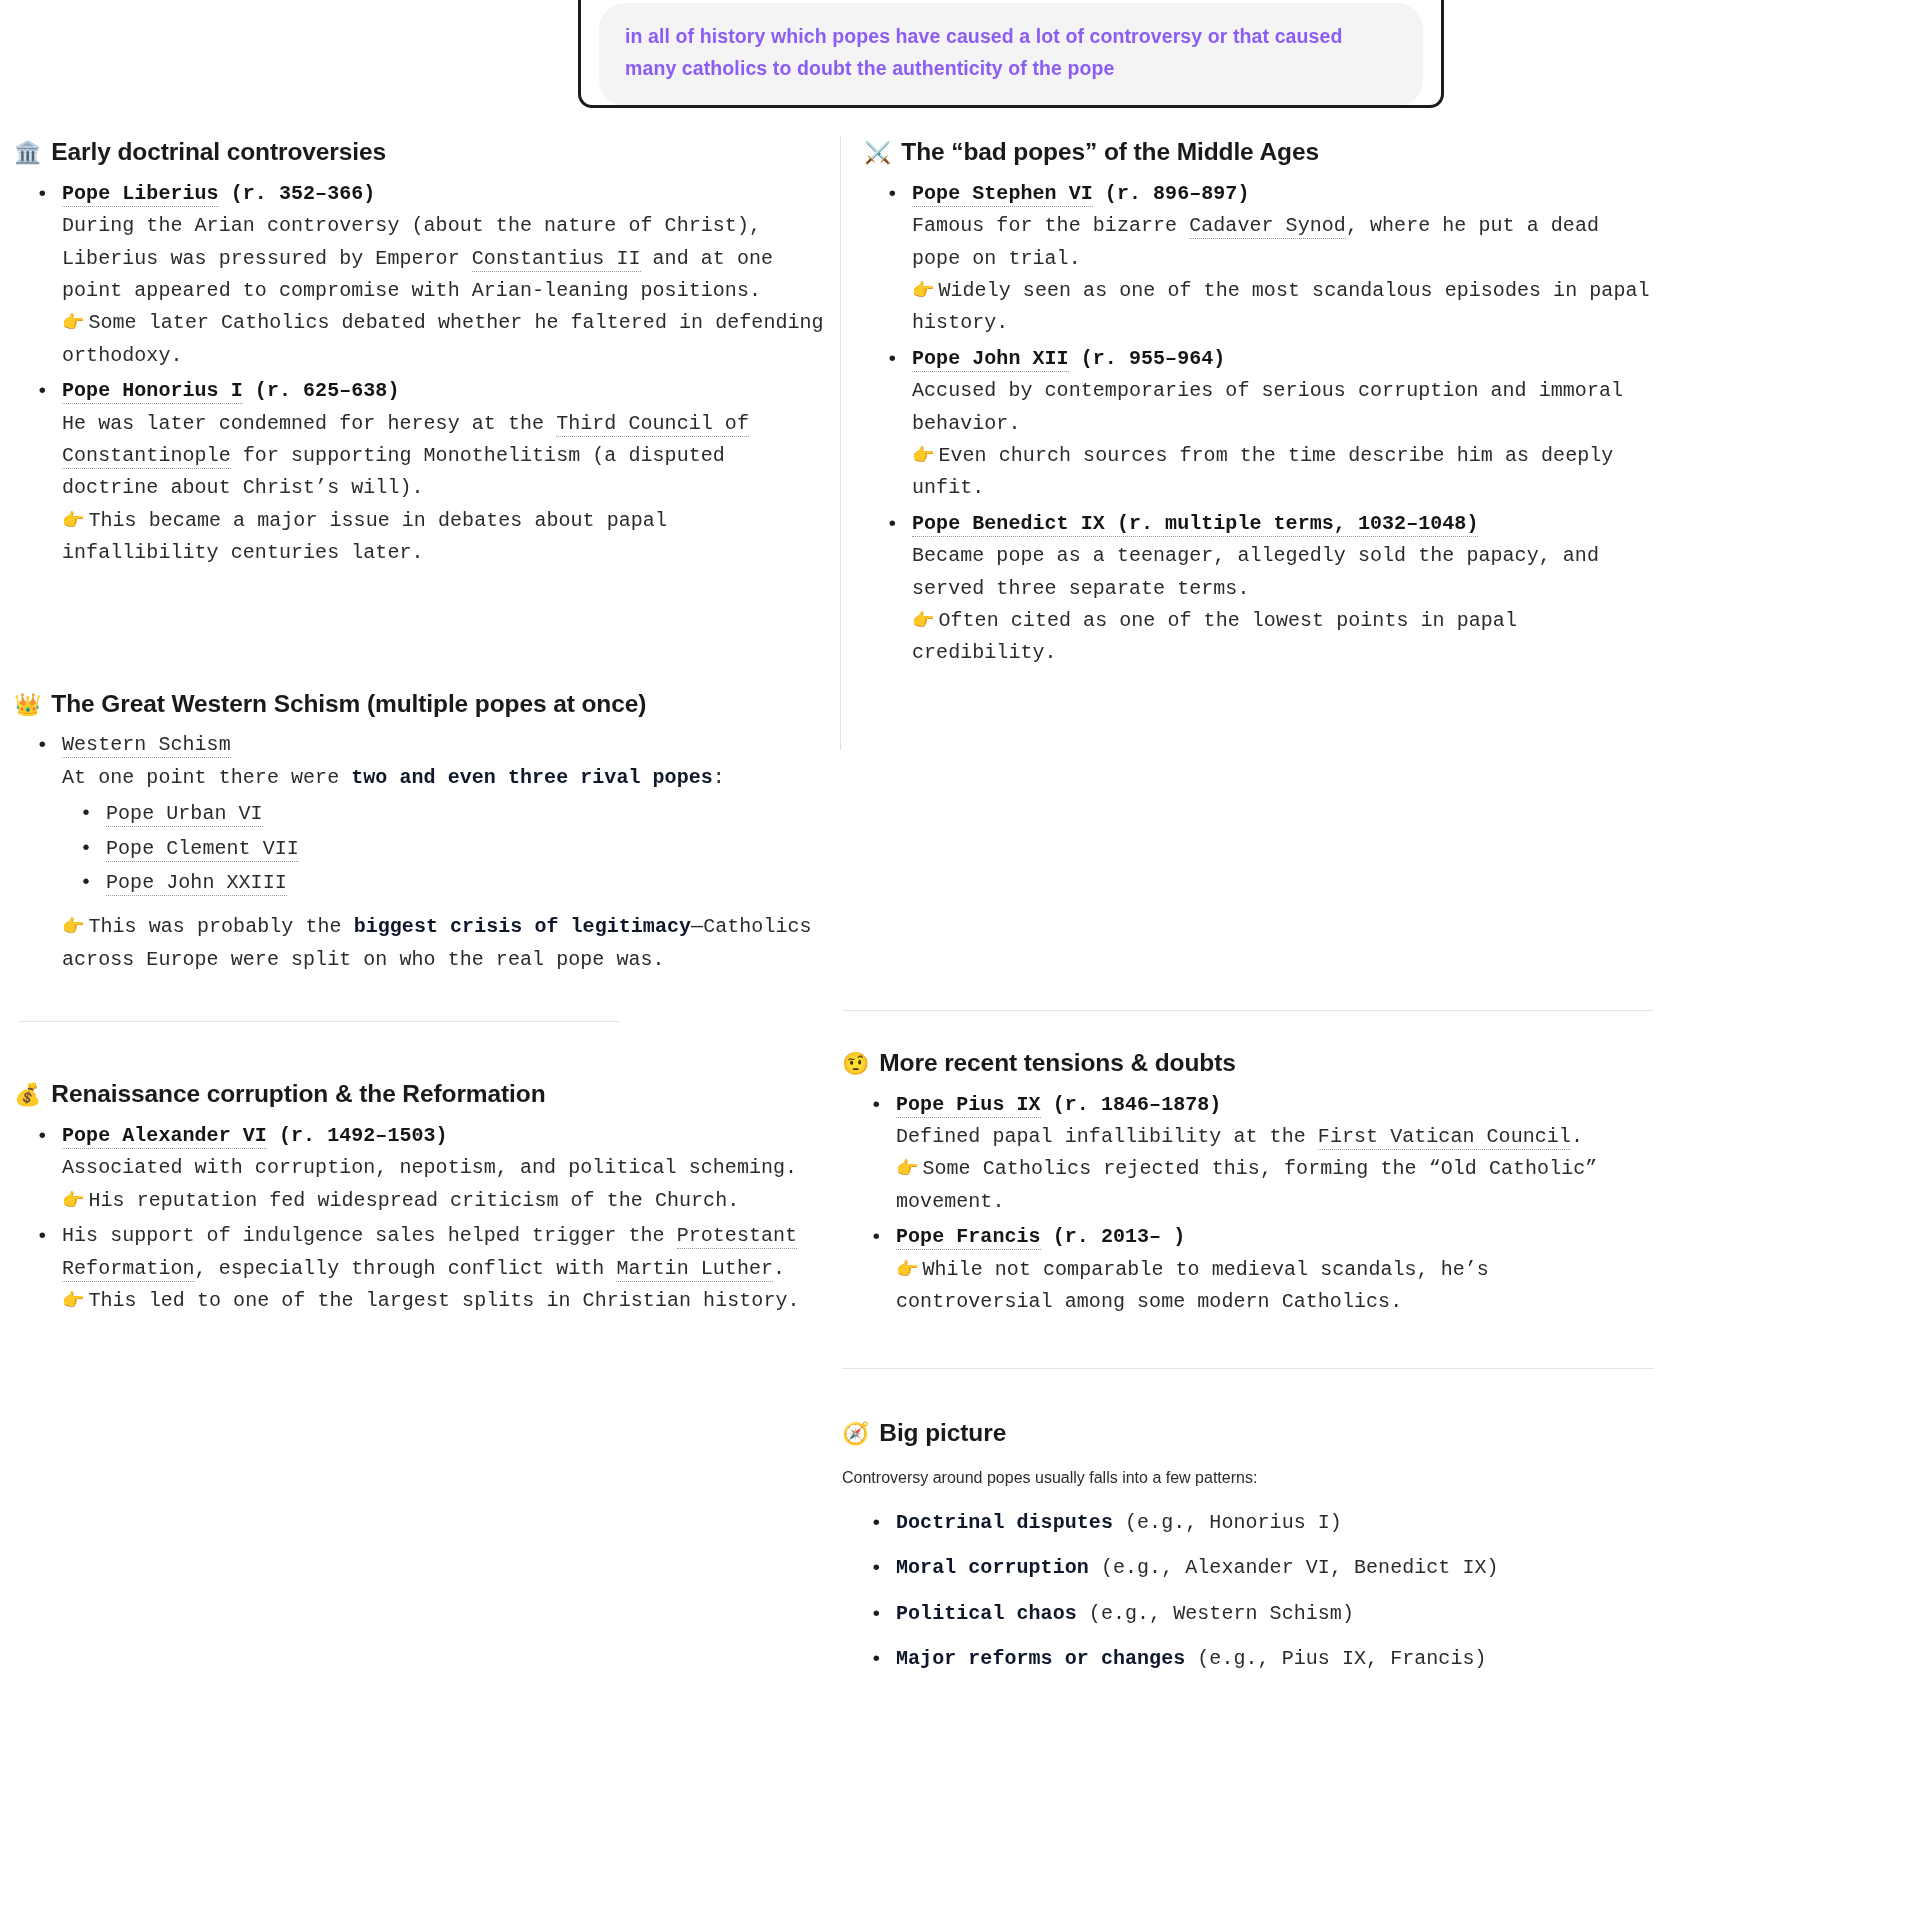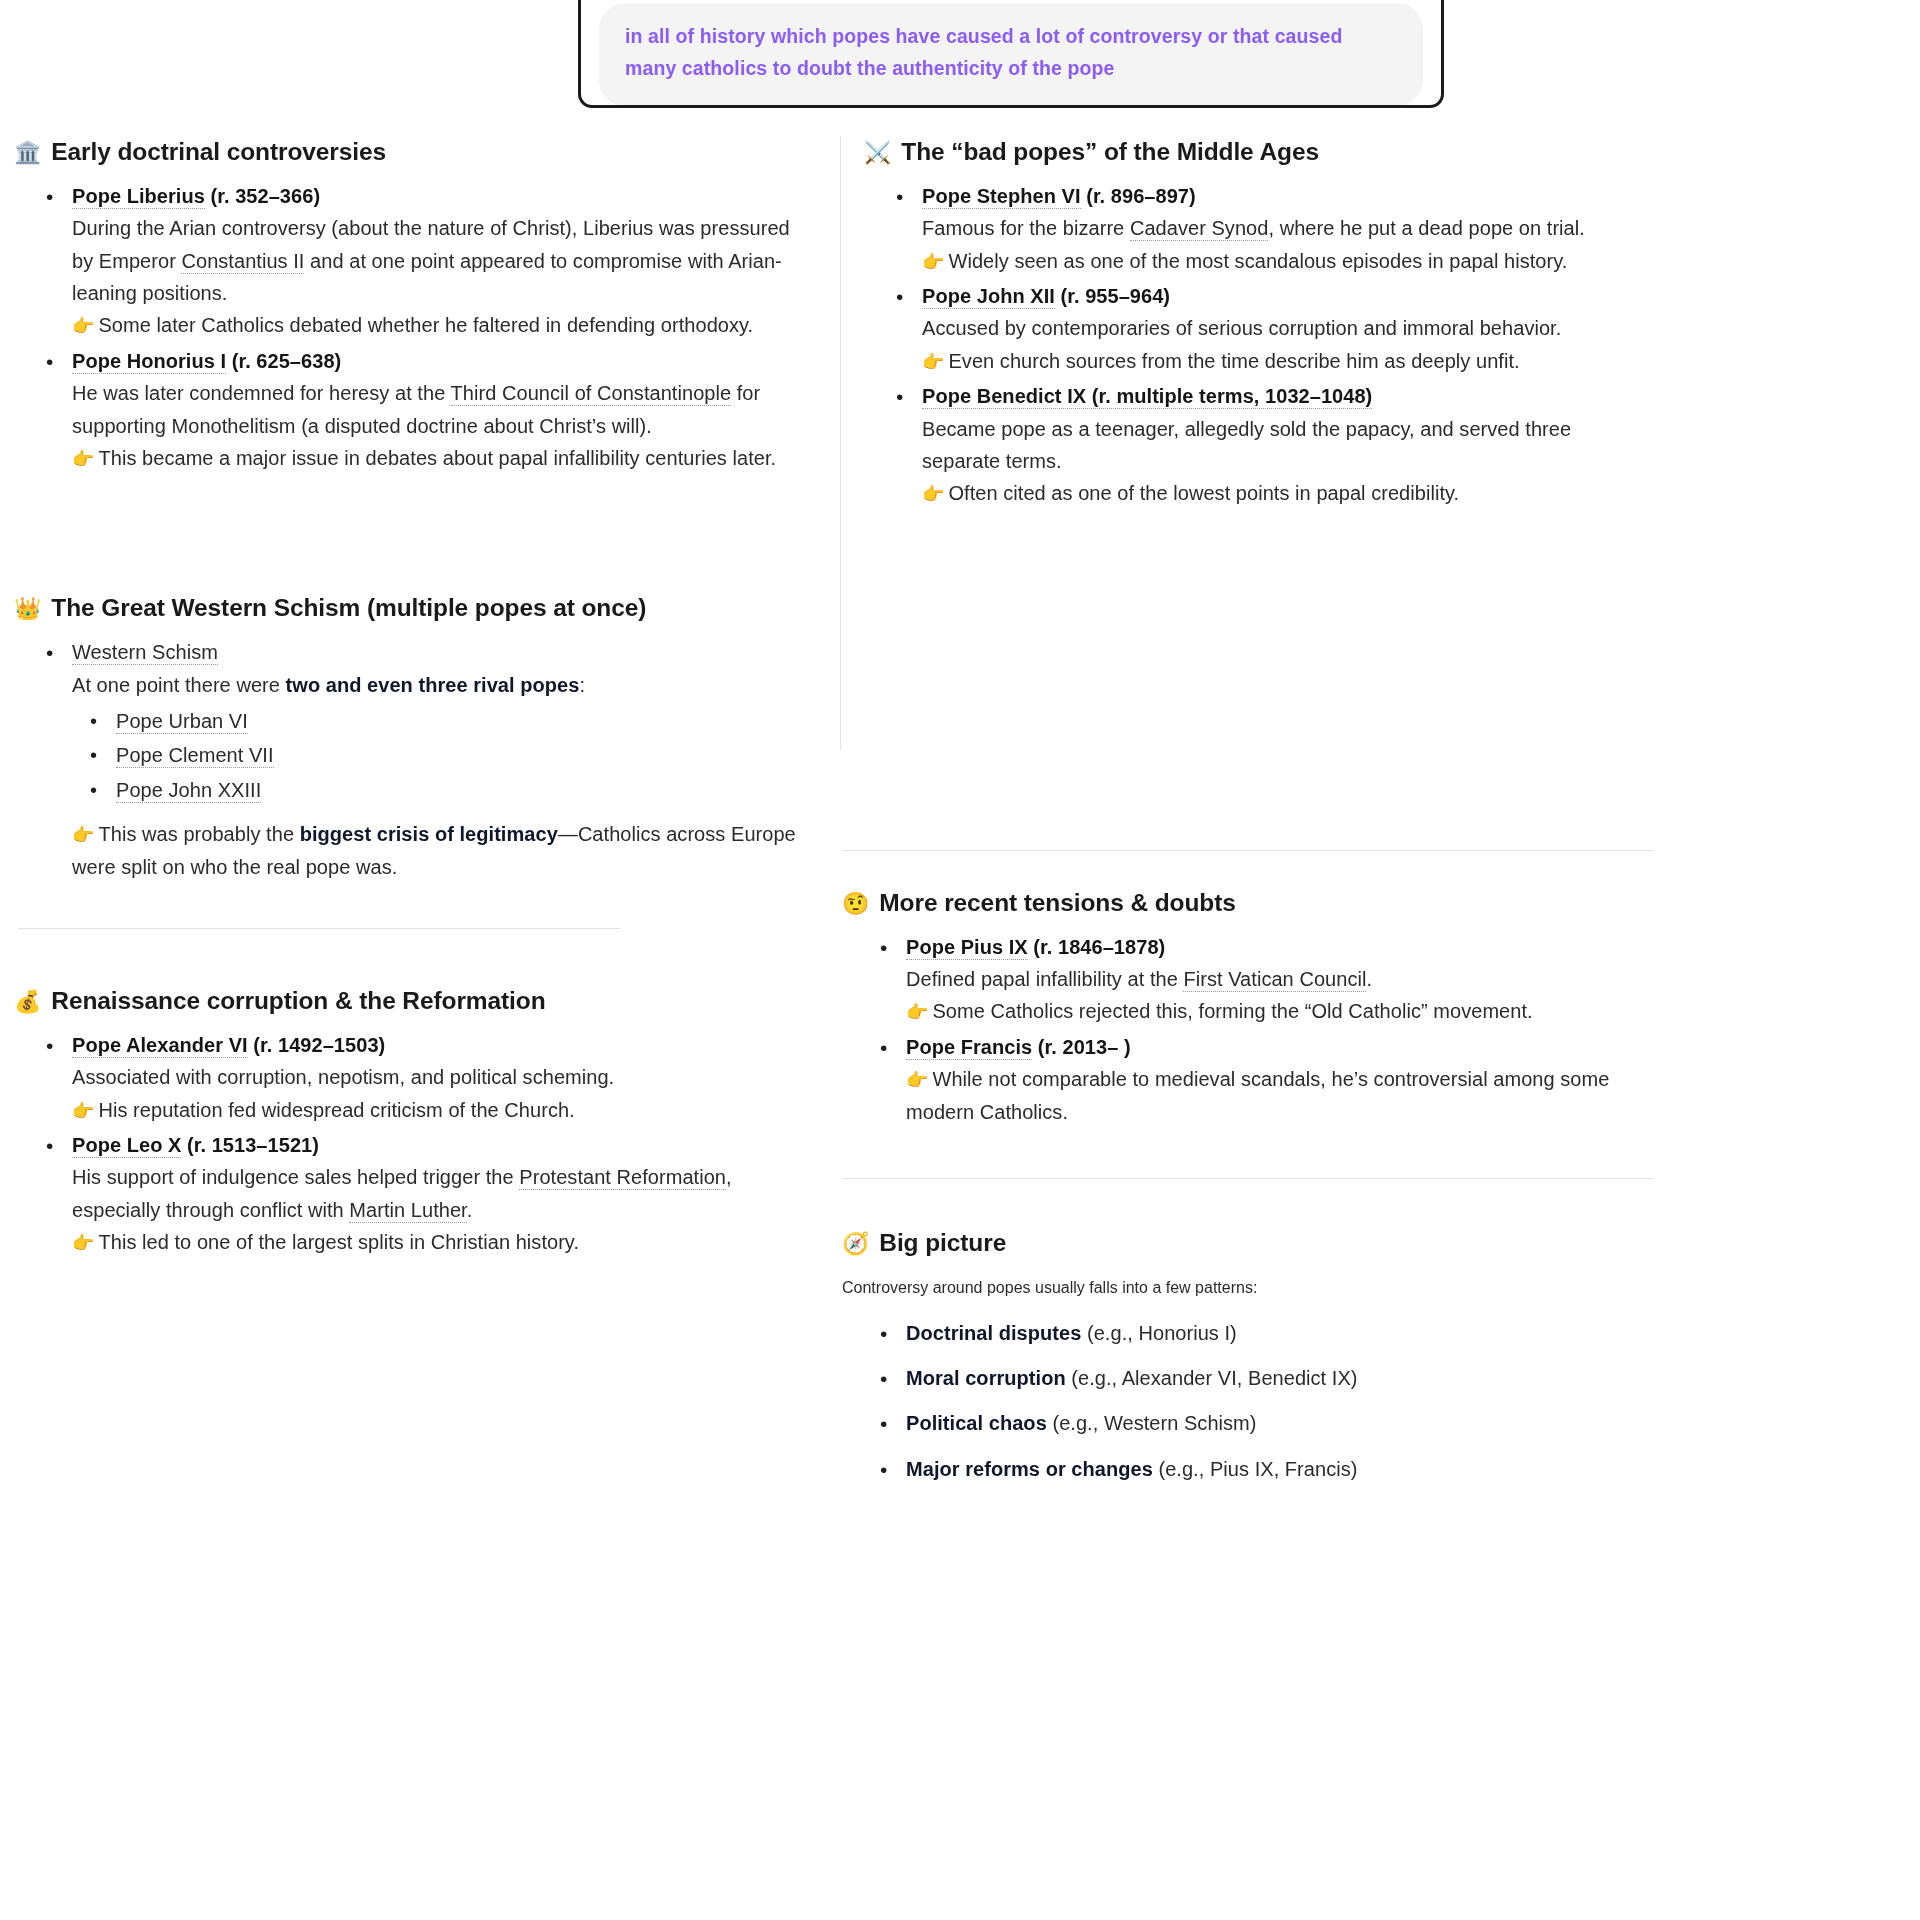--- a/index.html
+++ b/index.html
@@ -67,22 +67,23 @@
     margin: 0 0 10px 0;
     letter-spacing: -0.1px;
     line-height: 1.3;
     display: flex;
     align-items: baseline;
     gap: 10px;
   }
   h2.section .emj { font-size: 22px; line-height: 1; }
 
   ul.lvl1 {
-    margin: 12px; padding-left: 46px;
+    margin: 2px; padding-left: 46px;
     list-style: none;
+    font-family: Liberation Mono, monospace;
   }
   ul.lvl1 > li {
     position: relative;
     margin: 0 0 3px 0;
   }
   ul.lvl1 > li::before {
     content: "•";
     position: absolute;
     left: -26px; top: 0;
     font-size: 21px;
@@ -193,21 +194,20 @@
         <span class="emj">💰</span>
         <span>Renaissance corruption &amp; the Reformation</span>
       </h2>
       <ul class="lvl1">
         <li>
           <div class="ln"><span class="ttl lk">Pope Alexander VI</span><span class="ttl"> (r. 1492–1503)</span></div>
           <div class="ln"><span>Associated with corruption, nepotism, and political scheming.</span></div>
           <div class="ln note"><span class="hand">👉</span><span>His reputation fed widespread criticism of the Church.</span></div>
         </li>
         <li>
-          <div class="ln"><span class="ttl lk">Pope Leo X</span><span class="ttl"> (r. 1513–1521)</span></div>
           <div class="ln"><span>His support of indulgence sales helped trigger the </span><span class="lk">Protestant Reformation</span><span>, especially through conflict with </span><span class="lk">Martin Luther</span><span>.</span></div>
           <div class="ln note"><span class="hand">👉</span><span>This led to one of the largest splits in Christian history.</span></div>
         </li>
       </ul>
     </section>
   </div>
 
   <div class="col col-right">
 
     <section>

